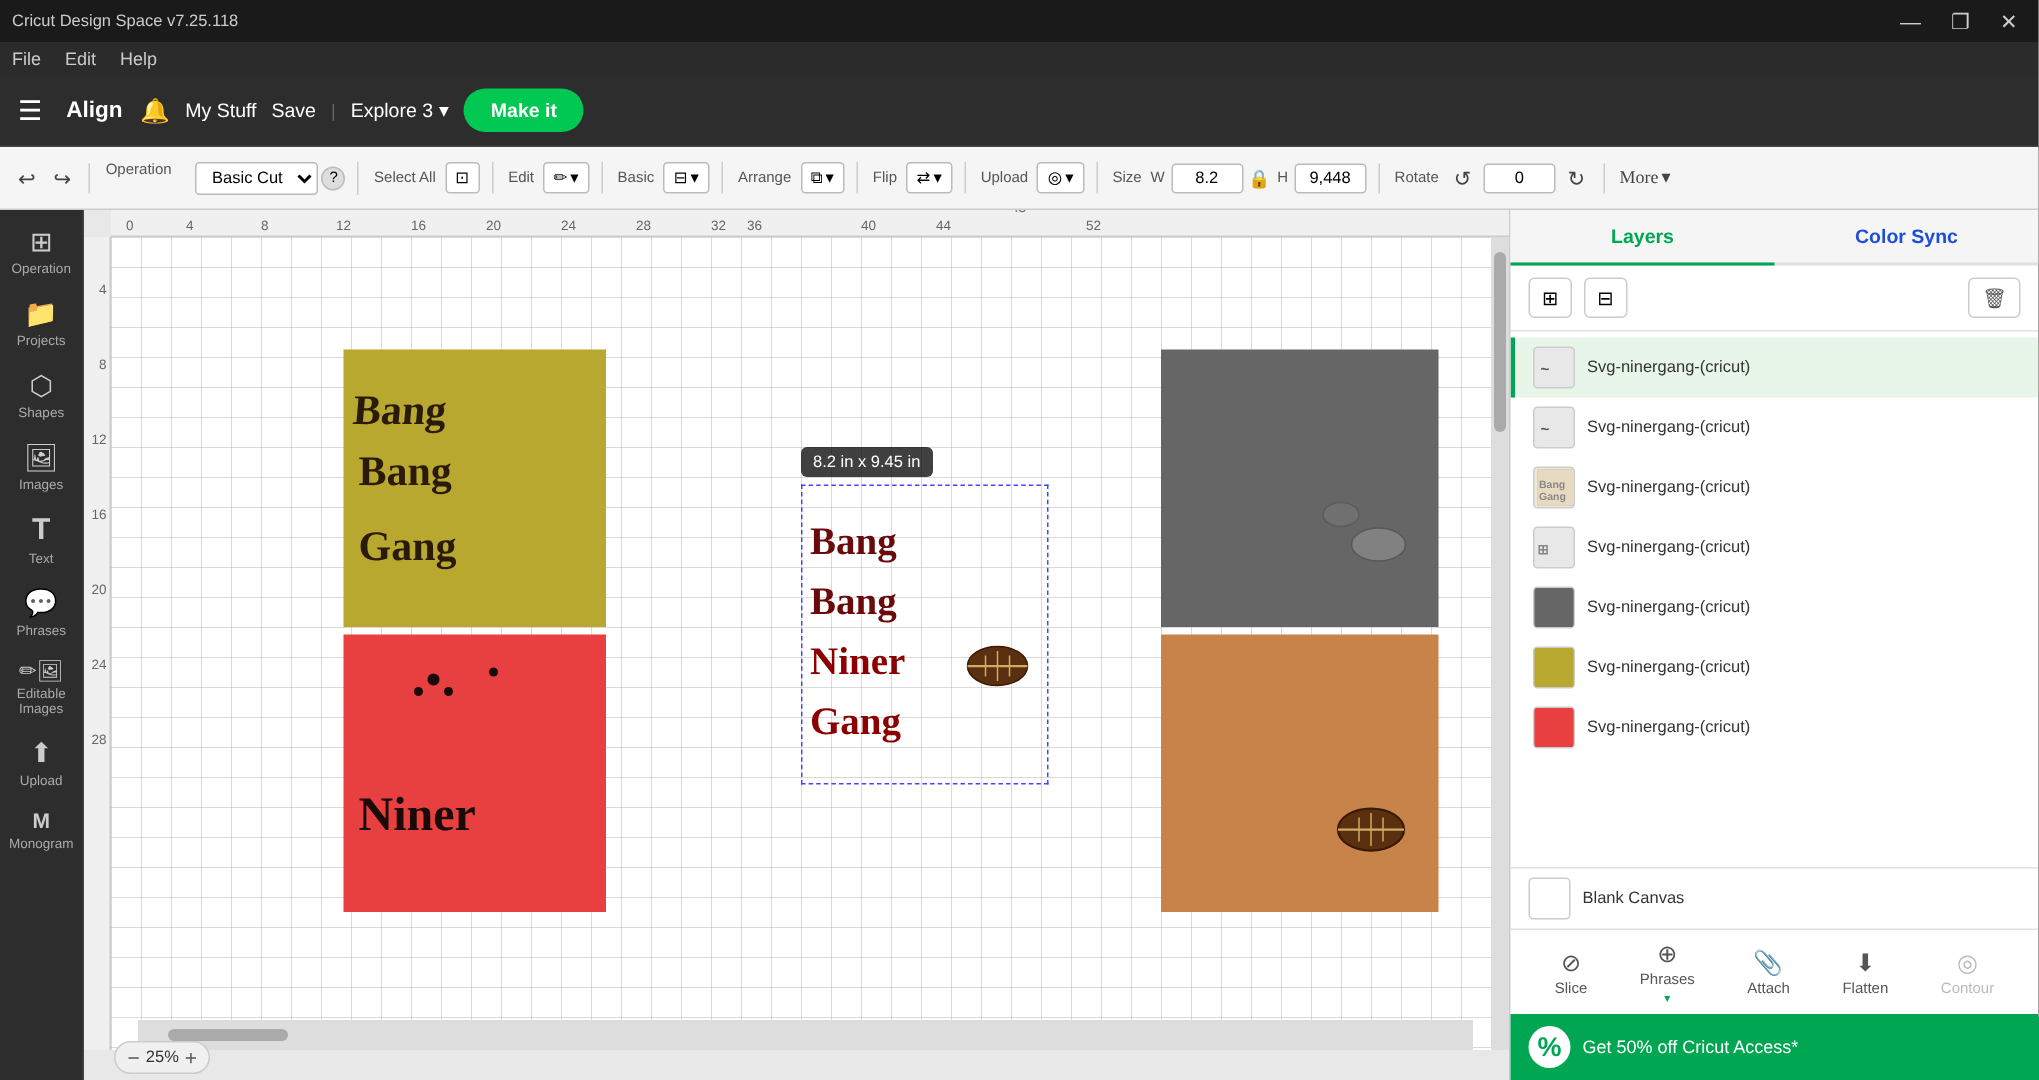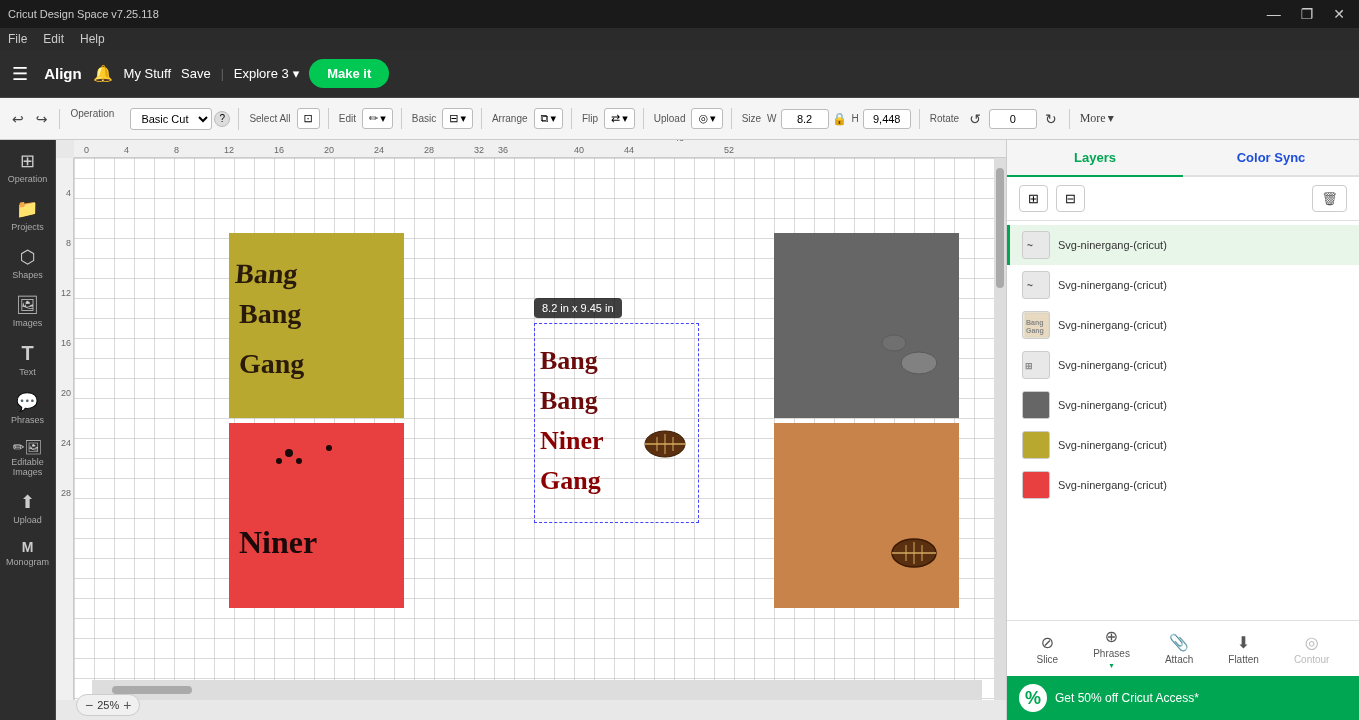--- a/index.html
+++ b/index.html
@@ -702,20 +702,24 @@
         <div class="layer-item">
           <div class="layer-thumb" style="background:#e84040; color:#fff;">
             <svg width="28" height="28">
               <rect x="0" y="0" width="28" height="28" fill="#e84040"></rect>
             </svg>
           </div>
           <span class="layer-name">Svg-ninergang-(cricut)</span>
         </div>
       </div>
 
+      <div class="blank-canvas-item">
+        <div class="blank-canvas-thumb"></div>
+        <span class="blank-canvas-label">Blank Canvas</span>
+      </div>
 
       <div id="panel-bottom">
         <div class="bottom-tool">
           <span class="bottom-tool-icon">⊘</span>
           <span class="bottom-tool-label">Slice</span>
         </div>
         <div class="bottom-tool">
           <span class="bottom-tool-icon">⊕</span>
           <span class="bottom-tool-label">Phrases</span>
           <span style="font-size:8px; color:#00a651;">▾</span>

